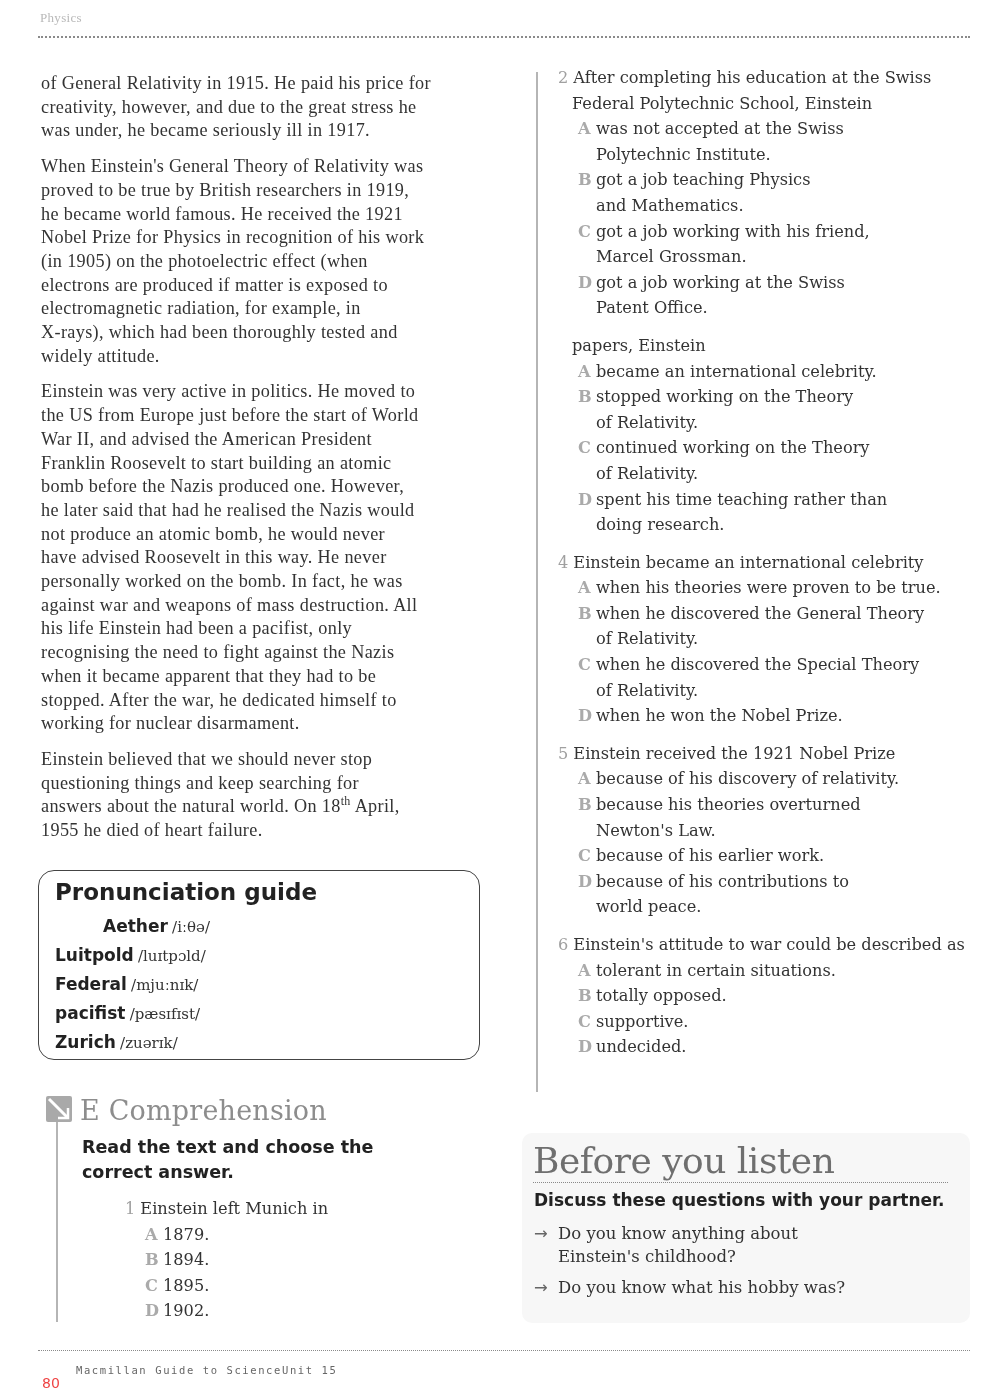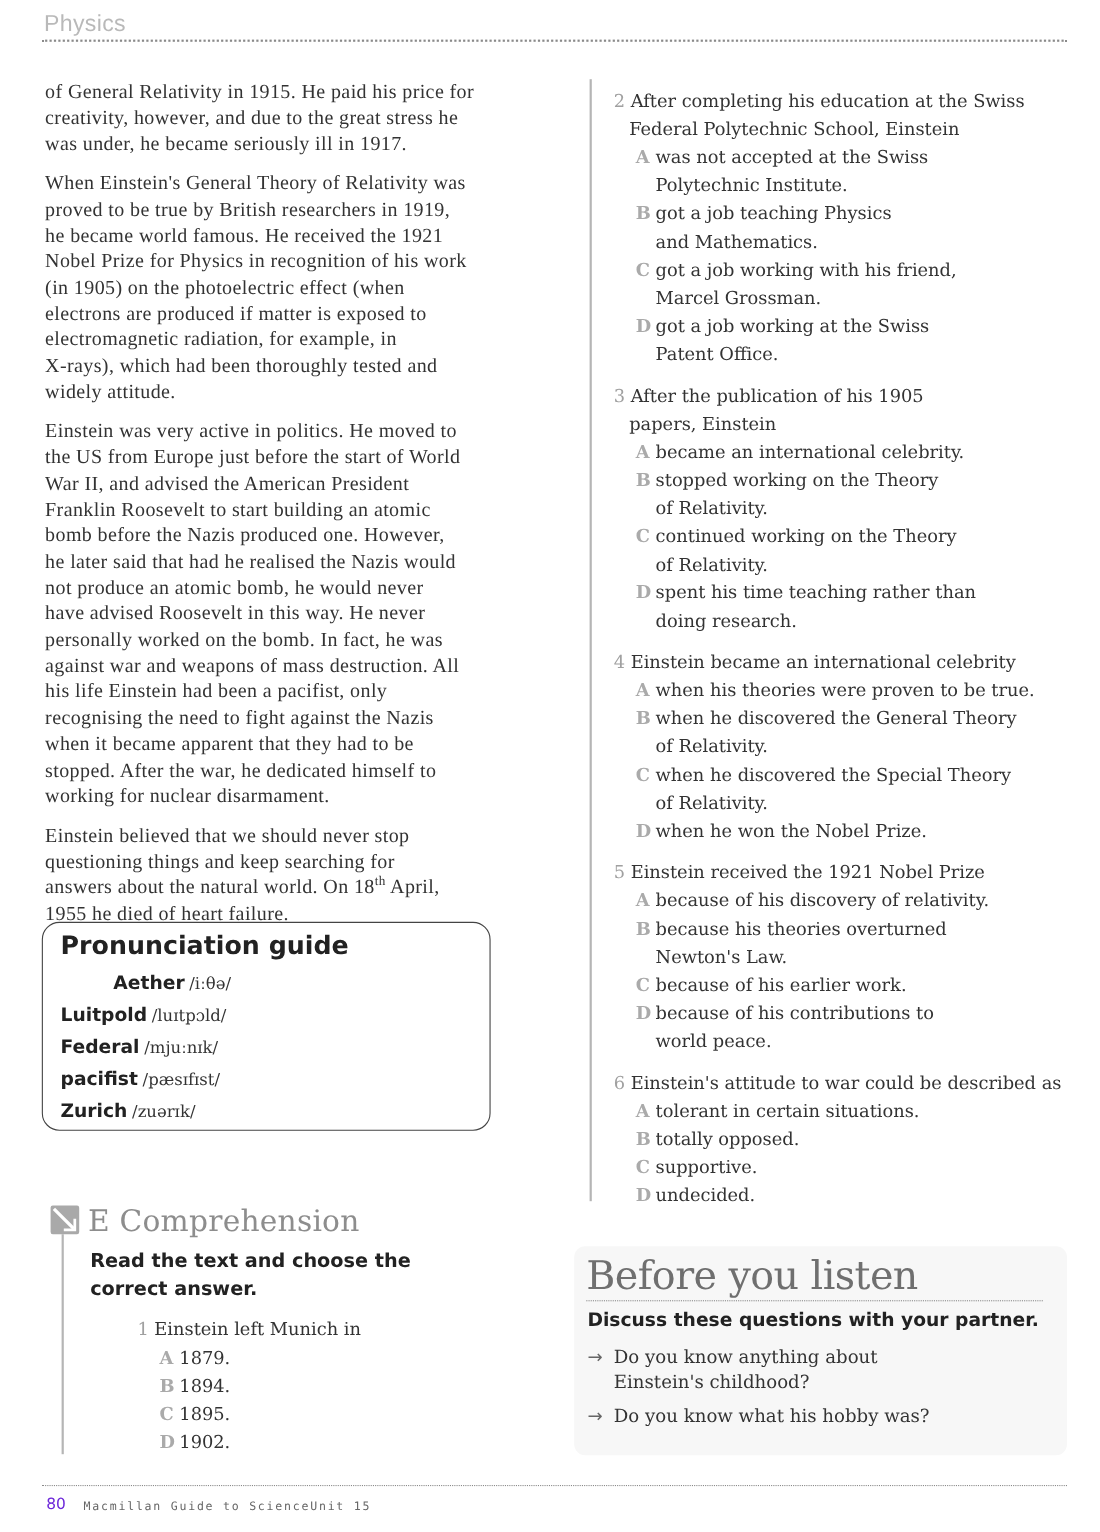--- a/index.html
+++ b/index.html
@@ -1,42 +1,42 @@
 <!DOCTYPE html>
 <html><head>
 <meta charset="utf-8">
 <style>
   html, body { margin:0; padding:0; background:#ffffff; }
   body { width:1000px; height:1393px; position:relative; overflow:hidden; color:#2b2b2b; }
   .abs { position:absolute; }
-  .header-title { left:40px; top:10px; font-family:Liberation Sans, sans-serif; font-size:21px; color:#b9b9b9; letter-spacing:0.3px; }
+  .header-title { left:40px; top:10px; font-family:Liberation Serif, serif; font-size:13px; color:#b9b9b9; letter-spacing:0.3px; }
   .dotline { border-top:2px dotted #8a8a8a; height:0; }
   .body-serif { font-family:"Liberation Serif", serif; font-size:18.2px; line-height:23.7px; color:#333; letter-spacing:0.35px; }
   .para { margin:0 0 12px 0; }
   .para-line { display:block; white-space:nowrap; }
   sup { font-size:12px; line-height:0; }
-  .pron-box { left:38px; top:838px; width:408px; height:190px; border:1.5px solid #444; border-radius:16px; box-sizing:border-box; }
+  .pron-box { left:38px; top:870px; width:442px; height:190px; border:1.5px solid #444; border-radius:16px; box-sizing:border-box; }
   .pron-title { position:absolute; left:16px; top:8px; font-family:"DejaVu Sans", sans-serif; font-weight:bold; font-size:23px; color:#222; }
   .pron-row { position:absolute; left:16px; font-size:17px; }
   .pron-word { font-family:"DejaVu Sans", sans-serif; font-weight:bold; color:#222; }
   .pron-ipa { font-family:"DejaVu Serif", serif; font-size:15px; color:#333; }
   .q-font { font-family:"DejaVu Serif", serif; font-size:16.2px; line-height:25.6px; color:#333; }
   .qnum { color:#a0a0a0; margin-right:5px; }
   .optletter { color:#aaaaaa; font-weight:bold; display:inline-block; width:18px; }
   .q-block { margin-bottom:12px; }
   .q-stem { white-space:nowrap; }
   .q-opt { padding-left:20px; white-space:nowrap; }
   .q-opt .cont { padding-left:18px; display:block; }
   .vline { background:#b5b5b5; width:2px; }
   .sec-heading { font-family:"DejaVu Serif", serif; font-size:27px; color:#8d8d8d; letter-spacing:0.2px; }
   .instr { font-family:"DejaVu Sans", sans-serif; font-weight:bold; font-size:17.5px; line-height:25px; color:#222; }
   .listen-panel { left:522px; top:1133px; width:448px; height:190px; background:#f7f7f7; border-radius:10px; }
   .listen-title { font-family:"DejaVu Serif", serif; font-size:36px; color:#6f6f6f; letter-spacing:-0.5px; }
   .arrow { color:#666; display:inline-block; width:24px; font-family:"DejaVu Sans", sans-serif; }
-  .footer-num { font-family:"DejaVu Sans", sans-serif; font-size:14px; color:#6d28d9; }
+  .footer-num { font-family:"DejaVu Sans", sans-serif; font-size:14px; color:#ef4444;margin-top:15px; }
   .footer-txt { font-family:"DejaVu Sans Mono", monospace; font-size:10.5px; color:#666; letter-spacing:1.6px; }
 </style>
 </head>
 <body>
 
 <div class="abs header-title">Physics</div>
 <div class="abs dotline" style="left:38px; top:36px; width:932px;"></div>
 
 <div class="abs body-serif" style="left:41px; top:72px; width:460px;">
   <p class="para">
@@ -121,33 +121,32 @@
 <div class="abs q-font" style="left:82px; top:1196px;margin-left:43px;">
   <div class="q-stem"><span class="qnum">1</span><span>Einstein left Munich in</span></div>
   <div class="q-opt"><span class="optletter">A</span><span>1879.</span></div>
   <div class="q-opt"><span class="optletter">B</span><span>1894.</span></div>
   <div class="q-opt"><span class="optletter">C</span><span>1895.</span></div>
   <div class="q-opt"><span class="optletter">D</span><span>1902.</span></div>
 </div>
 
 <div class="abs vline" style="left:536px; top:72px; height:1020px;"></div>
 
-<div class="abs q-font" style="left:558px; top:79px; width:420px;">
+<div class="abs q-font" style="left:558px; top:65px; width:420px;">
 
   <div class="q-block">
     <div class="q-stem"><span class="qnum">2</span><span>After completing his education at the Swiss</span></div>
     <div class="q-stem" style="padding-left:14px;">Federal Polytechnic School, Einstein</div>
     <div class="q-opt"><span class="optletter">A</span><span>was not accepted at the Swiss</span><span class="cont">Polytechnic Institute.</span></div>
     <div class="q-opt"><span class="optletter">B</span><span>got a job teaching Physics</span><span class="cont">and Mathematics.</span></div>
     <div class="q-opt"><span class="optletter">C</span><span>got a job working with his friend,</span><span class="cont">Marcel Grossman.</span></div>
     <div class="q-opt"><span class="optletter">D</span><span>got a job working at the Swiss</span><span class="cont">Patent Office.</span></div>
   </div>
 
   <div class="q-block">
-    <div class="q-stem"><span class="qnum">3</span><span>After the publication of his 1905</span></div>
     <div class="q-stem" style="padding-left:14px;">papers, Einstein</div>
     <div class="q-opt"><span class="optletter">A</span><span>became an international celebrity.</span></div>
     <div class="q-opt"><span class="optletter">B</span><span>stopped working on the Theory</span><span class="cont">of Relativity.</span></div>
     <div class="q-opt"><span class="optletter">C</span><span>continued working on the Theory</span><span class="cont">of Relativity.</span></div>
     <div class="q-opt"><span class="optletter">D</span><span>spent his time teaching rather than</span><span class="cont">doing research.</span></div>
   </div>
 
   <div class="q-block">
     <div class="q-stem"><span class="qnum">4</span><span>Einstein became an international celebrity</span></div>
     <div class="q-opt"><span class="optletter">A</span><span>when his theories were proven to be true.</span></div>

